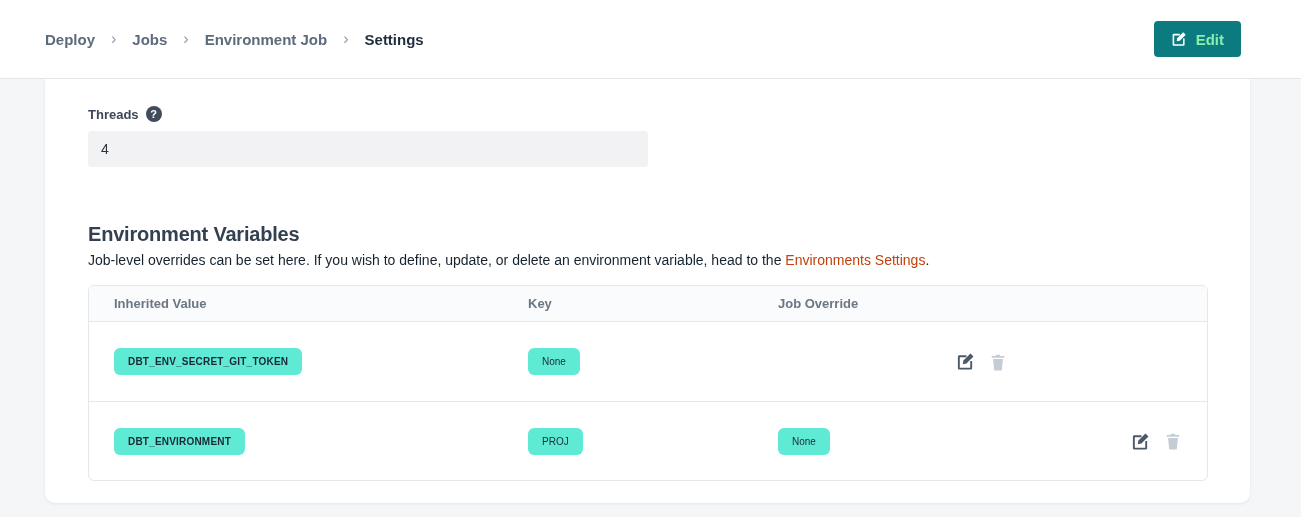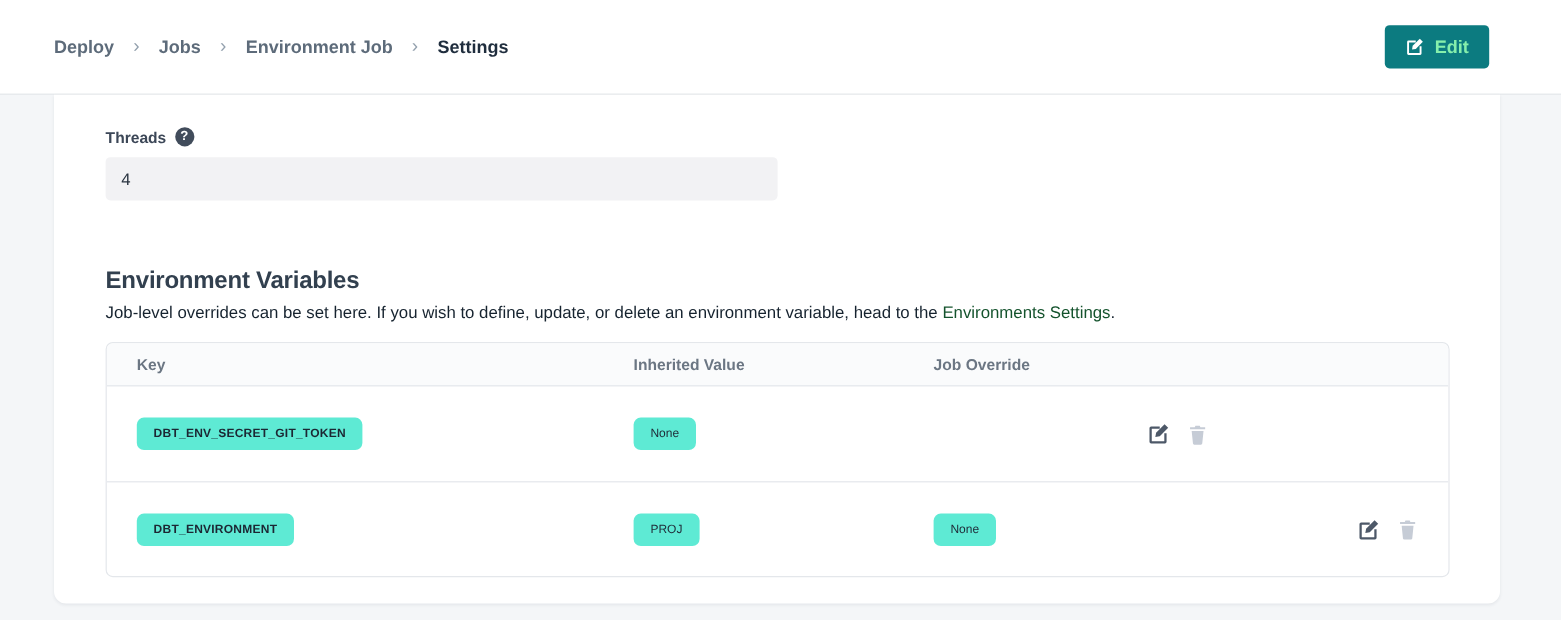--- a/index.html
+++ b/index.html
@@ -83,21 +83,21 @@
 
   
   .section-title {
     margin-top: 56px;
     font-size: 20px;
     font-weight: 700;
     color: #32404f;
     letter-spacing: -0.2px;
   }
   .section-desc { margin-top: 6px; font-size: 14px; color: #16232f; }
-  .teal-link { color: #14532d; text-decoration: none; cursor: pointer; }
+  .teal-link { color: #c2410c; text-decoration: none; cursor: pointer; }
 
   
   .env-table {
     margin-top: 17px;
     width: 1120px;
     border: 1px solid #e4e7eb;
     border-radius: 6px;
     background: #ffffff;
     overflow: hidden;
   }
@@ -179,22 +179,22 @@
   </div>
   <input class="field-input" type="text" readonly="" value="4" style="">
 
   
   <h2 class="section-title">Environment Variables</h2>
   <p class="section-desc"><span>Job-level overrides can be set here. If you wish to define, update, or delete an environment variable, head to the </span><a class="teal-link">Environments Settings</a><span>.</span></p>
 
   
   <div class="env-table">
     <div class="t-head">
+      <span class="th">Inherited Value</span>
       <span class="th">Key</span>
-      <span class="th">Inherited Value</span>
       <span class="th">Job Override</span>
       <span class="th"></span>
     </div>
 
     <div class="t-row">
       <div class="td-key">
         <span class="pill key">DBT_ENV_SECRET_GIT_TOKEN</span>
       </div>
       <div>
         <span class="pill">None</span>

